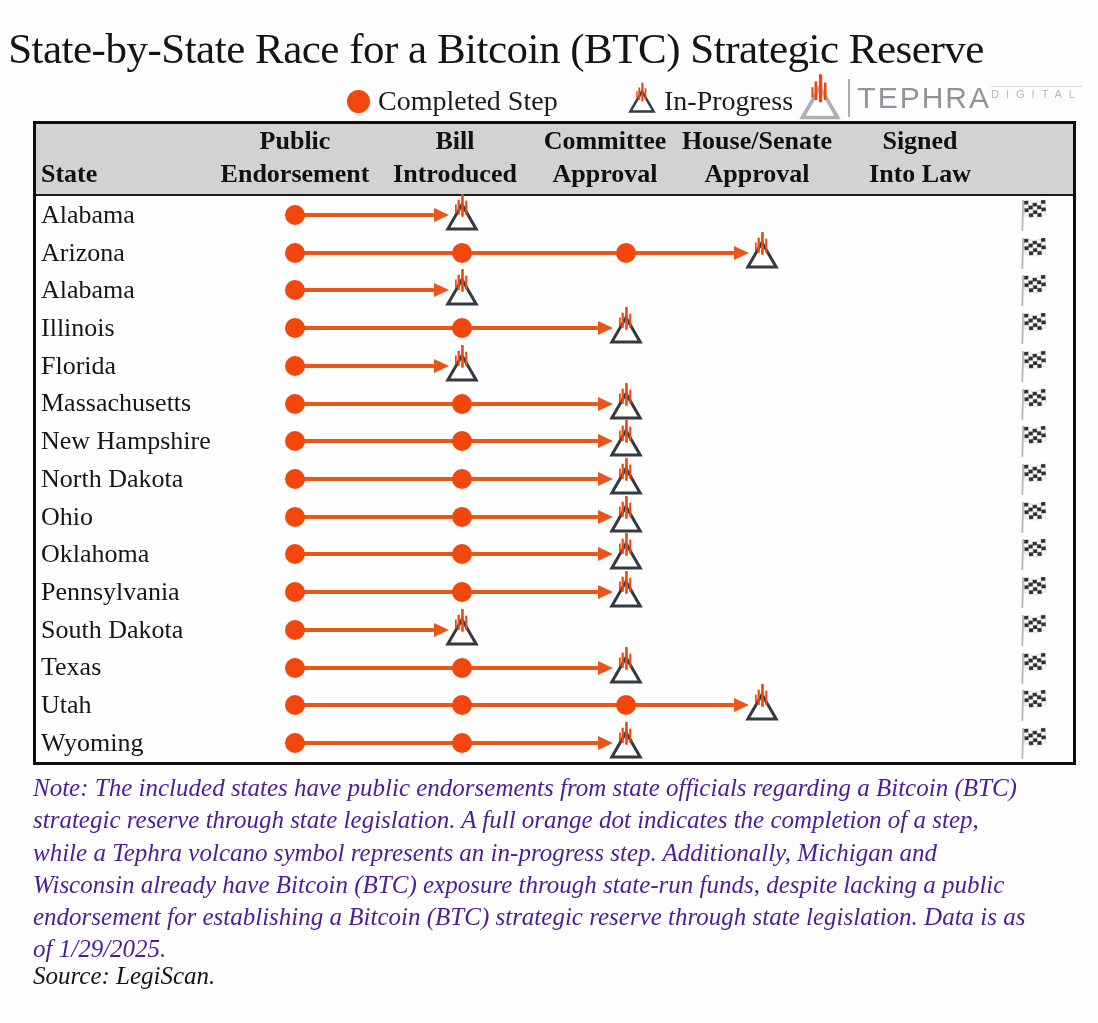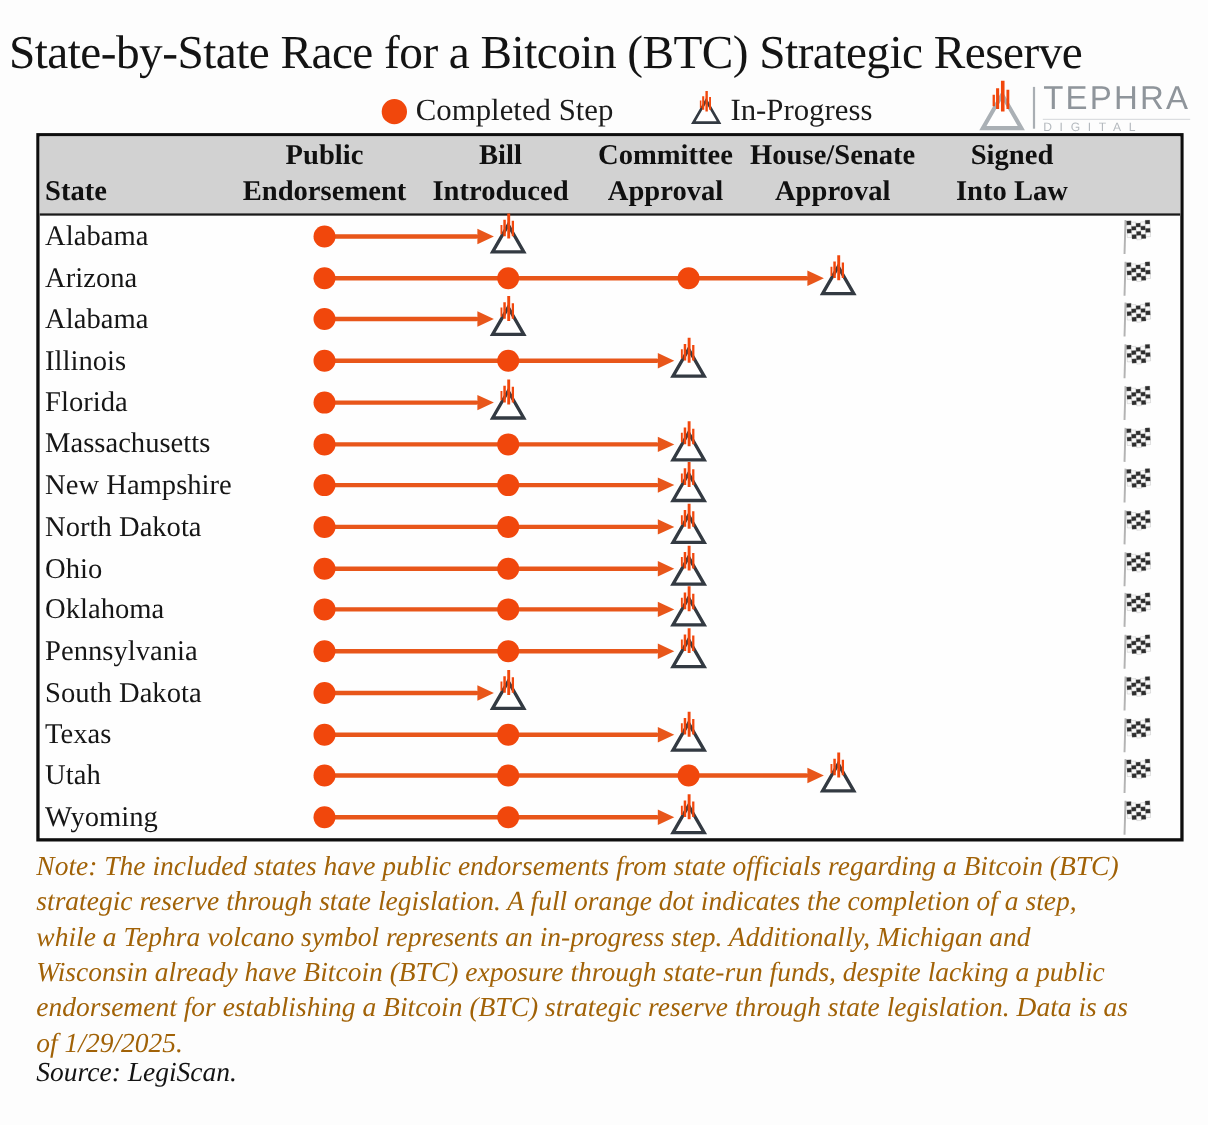--- a/index.html
+++ b/index.html
@@ -25,21 +25,21 @@
     width:23px;height:23px;border-radius:50%;
     background:#F1470C;
   }
   
   .logo{
     position:absolute;top:72px;right:16px;height:52px;
     display:flex;align-items:center;gap:7px;
     font-family:"Liberation Sans", sans-serif;
   }
   .logo-bar{width:2px;height:38px;background:#a9aeb3;}
-  .logo-text{display:flex;flex-direction:column;line-height:1;}
+  .logo-text{display:flex;flex-direction:row;line-height:1;}
   .logo-brand{font-size:30px;color:#8f959b;letter-spacing:2px;}
   .logo-sub{font-size:11px;color:#b4b9be;letter-spacing:7px;margin-top:3px;border-top:1px solid #d7dadd;padding-top:2px;}
   
   .race-table{
     position:absolute;left:33px;top:121px;
     width:1037px;height:638px;
     border:3px solid #0e0e0e;background:#fefefe;
   }
   .thead{
     position:relative;height:70px;background:#d2d2d2;
@@ -65,21 +65,21 @@
   }
   .dot{
     position:absolute;width:20px;height:20px;top:9px;border-radius:50%;
     background:#F1470C;z-index:2;
   }
   .volcano{position:absolute;top:-4px;z-index:3;}
   .flag{position:absolute;top:1px;}
   
   .note{
     position:absolute;left:33px;top:772px;width:1005px;
-    font-style:italic;font-size:25px;line-height:1.29;color:#a16207;
+    font-style:italic;font-size:25px;line-height:1.29;color:#4c1d95;
   }
   .source{
     position:absolute;left:33px;top:962px;width:1005px;
     font-style:italic;font-size:25px;color:#131313;
   }
 </style>
 </head>
 <body>
 
 <div class="title">State-by-State Race for a Bitcoin (BTC) Strategic Reserve</div>

